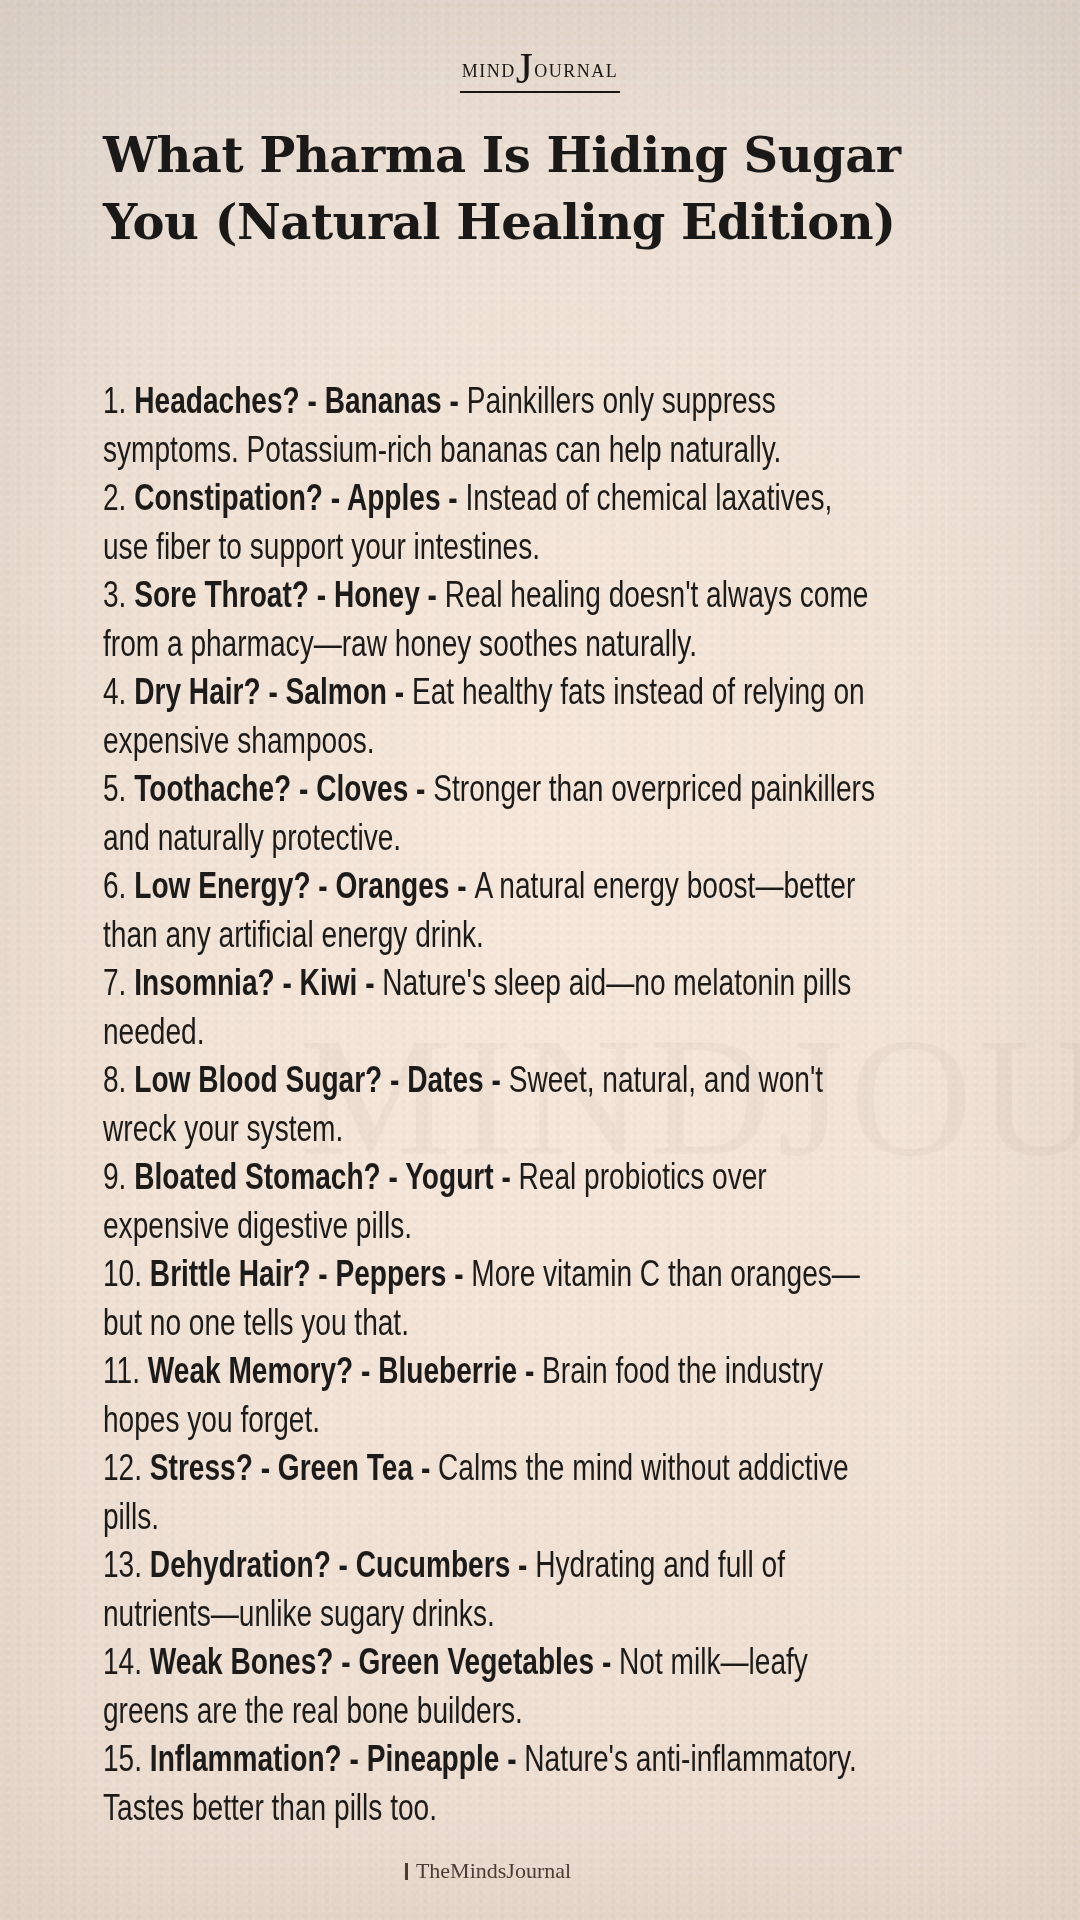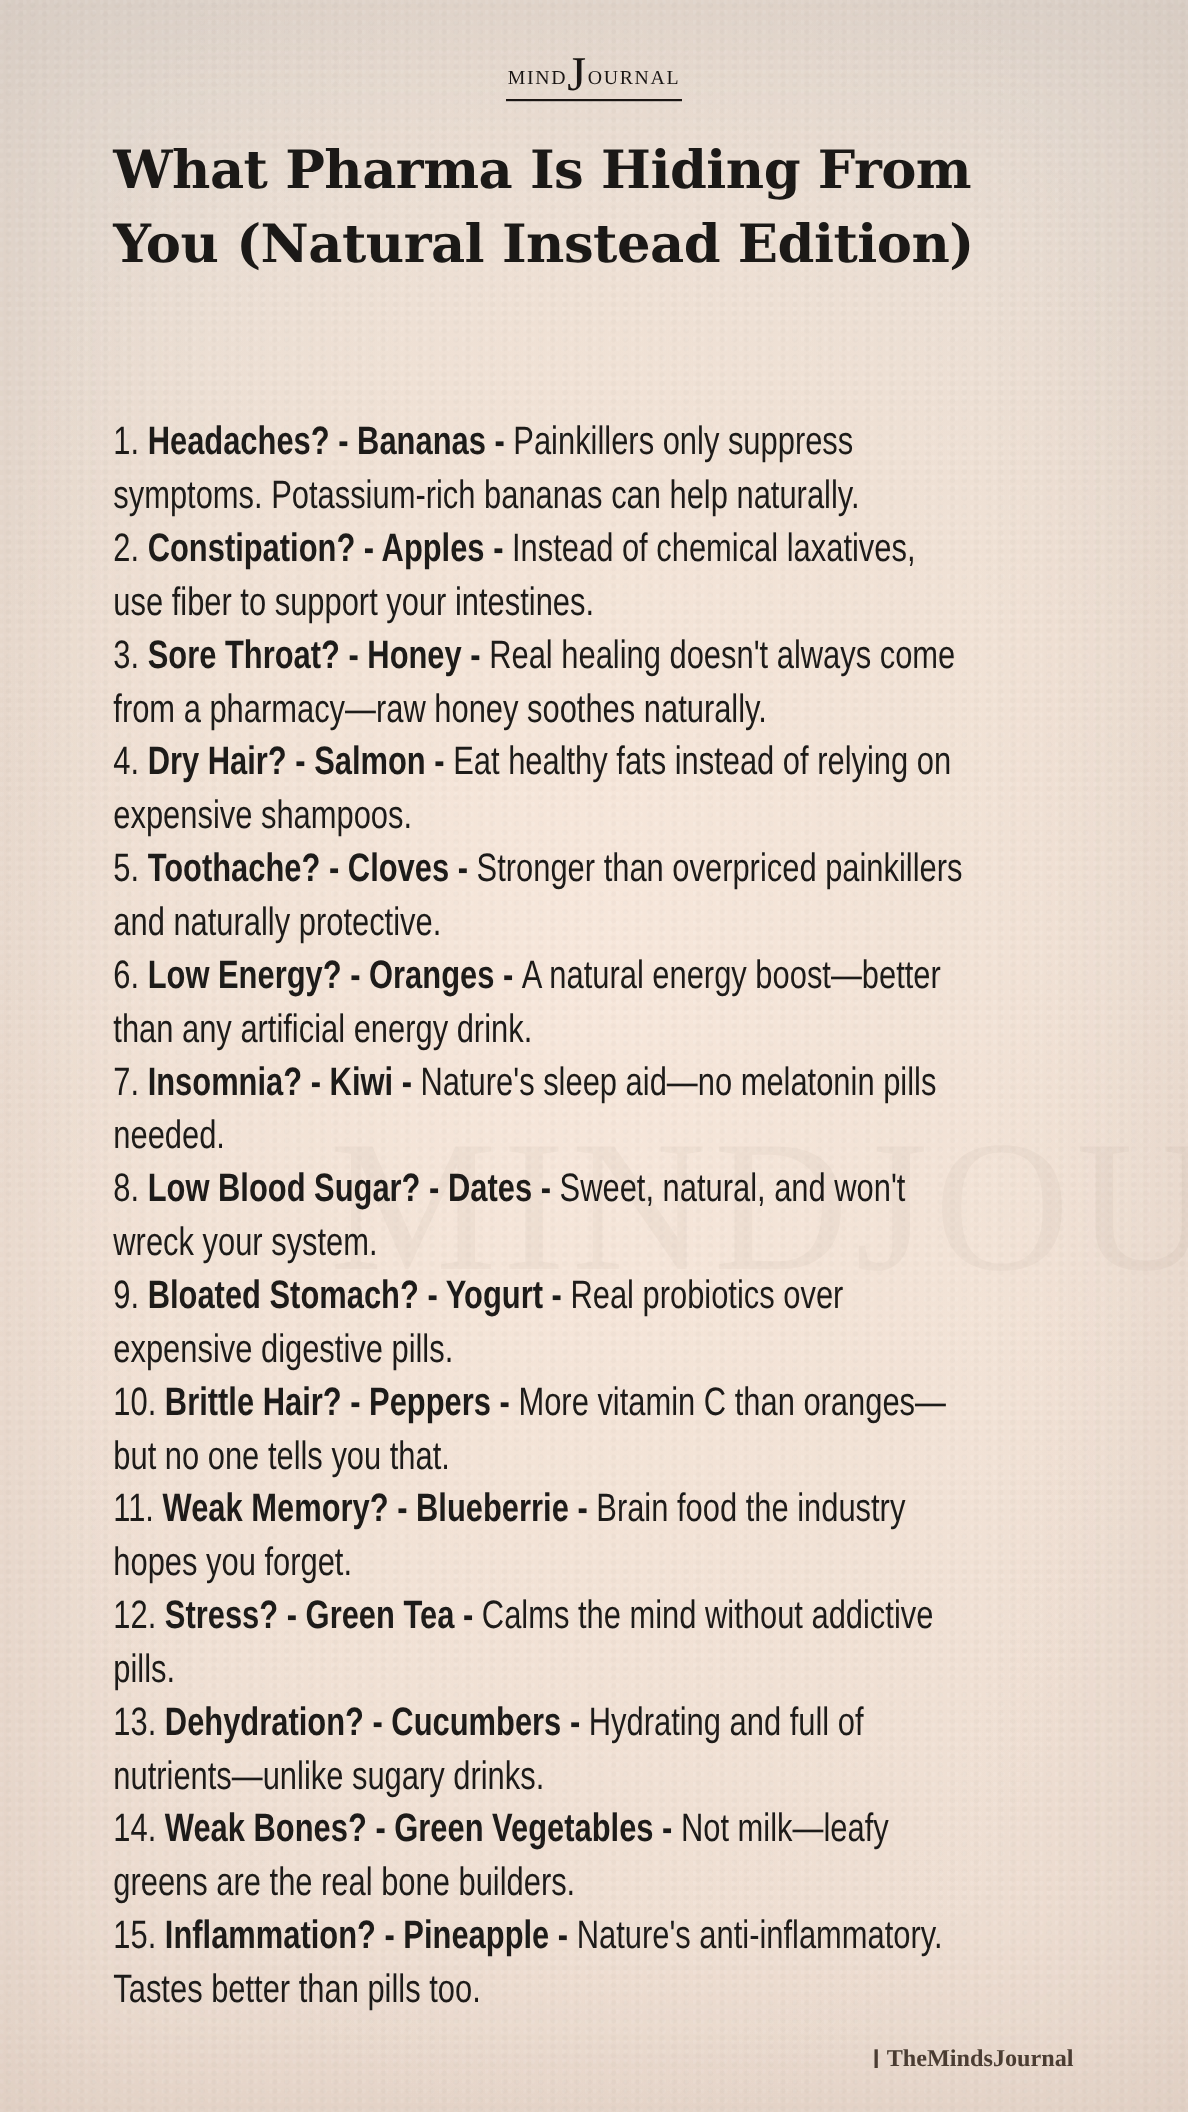--- a/index.html
+++ b/index.html
@@ -91,25 +91,24 @@
       margin: 0;
       padding: 0;
     }
     .list-item .num { font-weight: normal; }
     .list-item .bold { font-weight: bold; }
     .footer {
       position: absolute;
       top: 1858px;
       left: 0;
       width: 976px;
-      text-align: right;
+      text-align: center;
       font-family: "Liberation Serif", "DejaVu Serif", serif;
       font-size: 22px;
       color: #4a3c32;
-      font-weight: bold;
     }
     .footer .bar {
       display: inline-block;
       width: 3px;
       height: 17px;
       background: #4a3c32;
       margin-right: 8px;
       vertical-align: -2px;
     }
   </style>
@@ -117,21 +116,21 @@
 <body>
 
 <div class="texture"></div>
 <div class="vignette"></div>
 <div class="watermark">MINDJOURNAL</div>
 
 <header class="logo">
   <span class="logo-inner"><span class="small">MIND</span><span class="big-j">J</span><span class="small">OURNAL</span></span>
 </header>
 
-<h1 class="title">What Pharma Is Hiding From You (Natural Instead Edition)</h1>
+<h1 class="title">What Pharma Is Hiding Sugar You (Natural Healing Edition)</h1>
 
 <ol class="list">
   <li class="list-item"><span class="num">1.</span> <span class="bold">Headaches?</span><span class="bold"> - </span><span class="bold">Bananas</span><span class="bold"> - </span><span>Painkillers only suppress symptoms. Potassium-rich bananas can help naturally.</span></li>
   <li class="list-item"><span class="num">2.</span> <span class="bold">Constipation?</span><span class="bold"> - </span><span class="bold">Apples</span><span class="bold"> - </span><span>Instead of chemical laxatives, use fiber to support your intestines.</span></li>
   <li class="list-item"><span class="num">3.</span> <span class="bold">Sore Throat?</span><span class="bold"> - </span><span class="bold">Honey</span><span class="bold"> - </span><span>Real healing doesn't always come from a pharmacy—raw honey soothes naturally.</span></li>
   <li class="list-item"><span class="num">4.</span> <span class="bold">Dry Hair?</span><span class="bold"> - </span><span class="bold">Salmon</span><span class="bold"> - </span><span>Eat healthy fats instead of relying on expensive shampoos.</span></li>
   <li class="list-item"><span class="num">5.</span> <span class="bold">Toothache?</span><span class="bold"> - </span><span class="bold">Cloves</span><span class="bold"> - </span><span>Stronger than overpriced painkillers and naturally protective.</span></li>
   <li class="list-item"><span class="num">6.</span> <span class="bold">Low Energy?</span><span class="bold"> - </span><span class="bold">Oranges</span><span class="bold"> - </span><span>A natural energy boost—better than any artificial energy drink.</span></li>
   <li class="list-item"><span class="num">7.</span> <span class="bold">Insomnia?</span><span class="bold"> - </span><span class="bold">Kiwi</span><span class="bold"> - </span><span>Nature's sleep aid—no melatonin pills needed.</span></li>
   <li class="list-item"><span class="num">8.</span> <span class="bold">Low Blood Sugar?</span><span class="bold"> - </span><span class="bold">Dates</span><span class="bold"> - </span><span>Sweet, natural, and won't wreck your system.</span></li>

